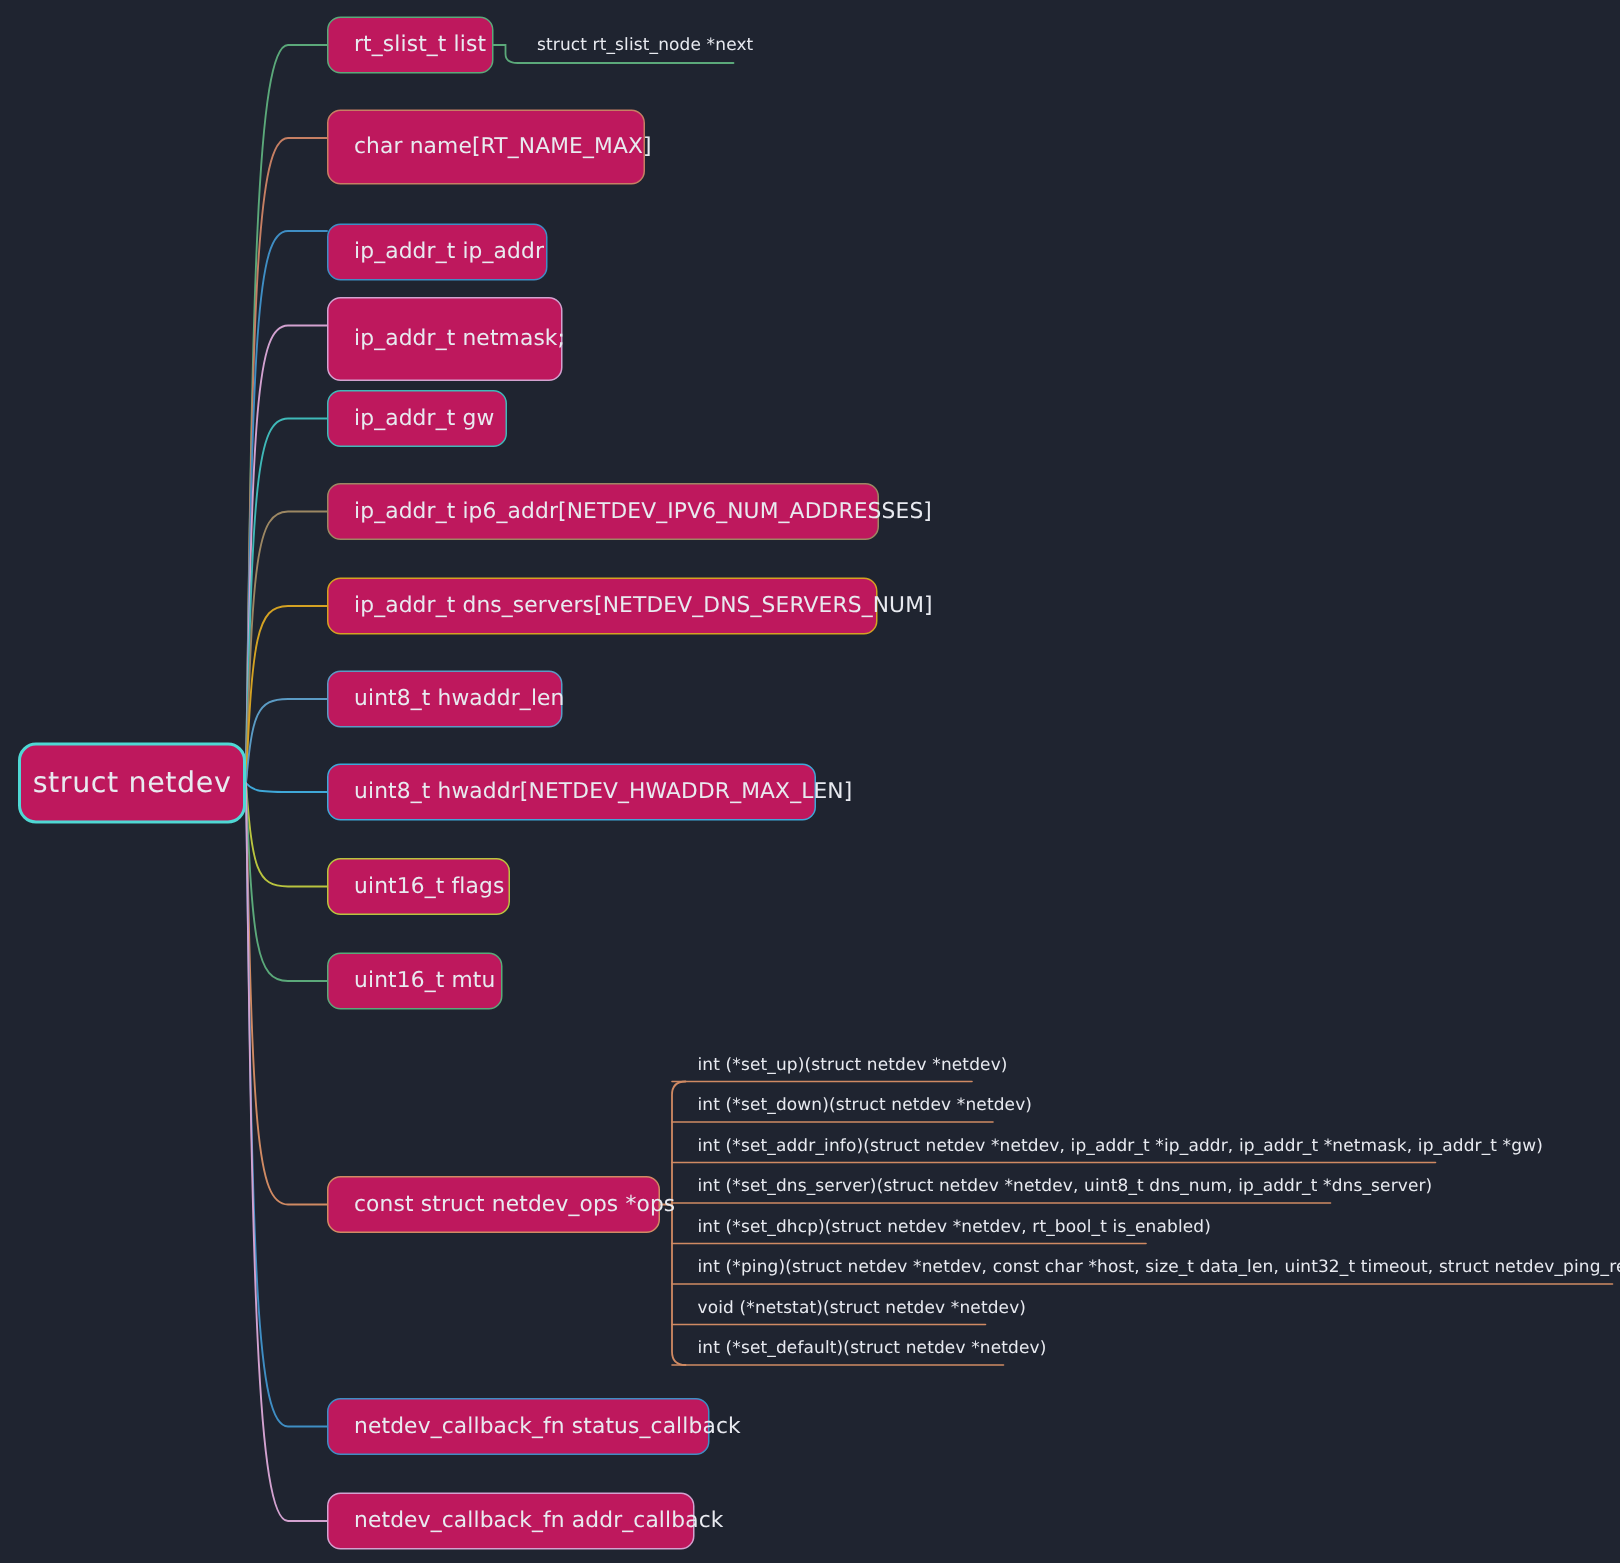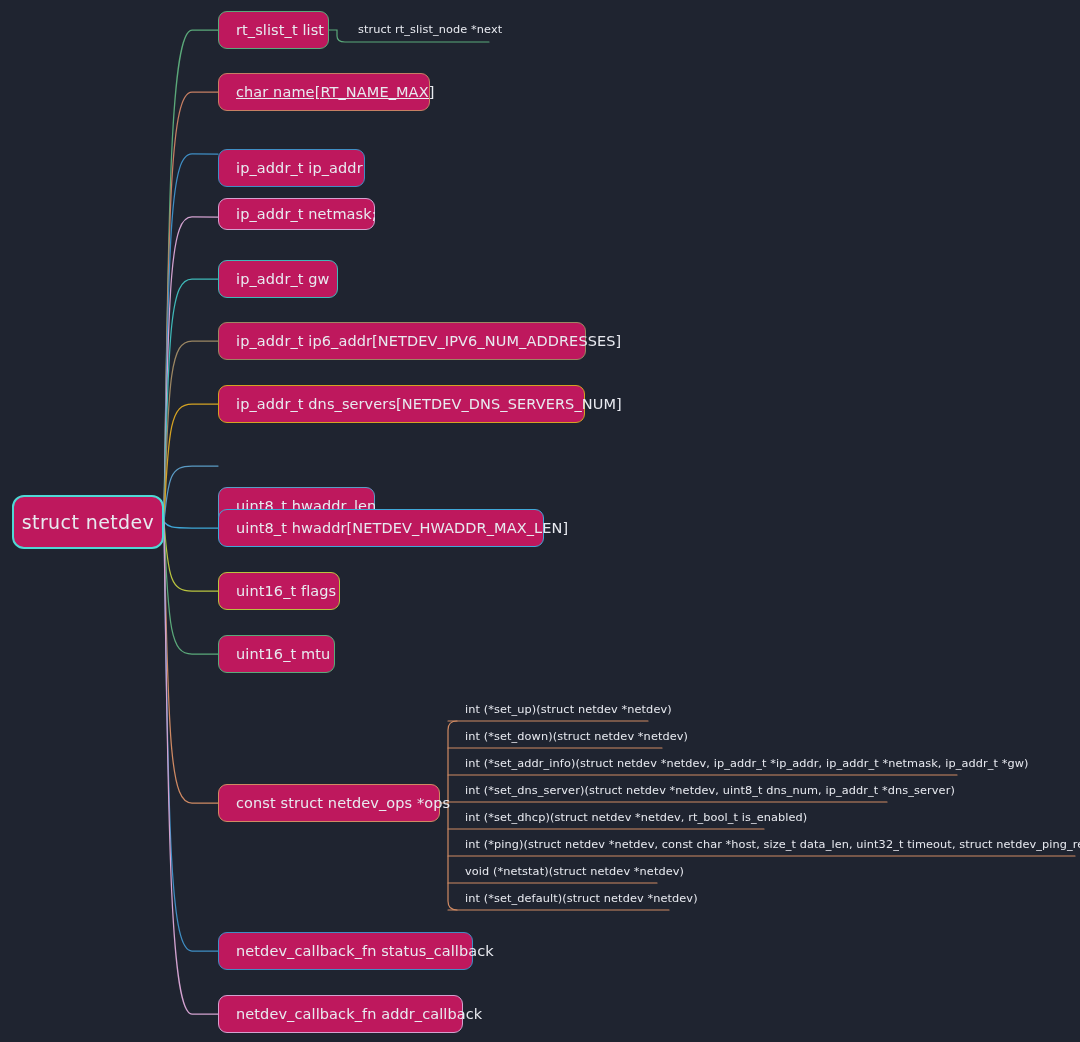--- a/index.html
+++ b/index.html
@@ -102,39 +102,39 @@
   <div id="nodes">
       <div class="node node-root" style="left: 12px; top: 495px; width: 152px; height: 54px; border-color: rgb(79, 216, 212);">
         <span>struct netdev</span>
       </div>
       <div class="node node-lvl1" style="left: 218px; top: 11px; width: 111px; height: 38px; border-color: rgb(91, 169, 122);">
         <span>rt_slist_t list</span>
       </div>
       <div class="leaf" style="left: 350px; top: 16px; width: 139px; height: 26px;">
         <span>struct rt_slist_node *next</span>
       </div>
-      <div class="node node-lvl1" style="left: 218px; top: 73px; width: 212px; height: 38px; border-color: rgb(198, 127, 99); text-decoration: underline;">
+      <div class="node node-lvl1" style="left: 218px; top: 73px; width: 212px; height: 50px; border-color: rgb(198, 127, 99);">
         <span>char name[RT_NAME_MAX]</span>
       </div>
       <div class="node node-lvl1" style="left: 218px; top: 149px; width: 147px; height: 38px; border-color: rgb(63, 142, 196);">
         <span>ip_addr_t ip_addr</span>
       </div>
-      <div class="node node-lvl1" style="left: 218px; top: 198px; width: 157px; height: 32px; border-color: rgb(211, 162, 208);">
+      <div class="node node-lvl1" style="left: 218px; top: 198px; width: 157px; height: 56px; border-color: rgb(211, 162, 208);">
         <span>ip_addr_t netmask;</span>
       </div>
       <div class="node node-lvl1" style="left: 218px; top: 260px; width: 120px; height: 38px; border-color: rgb(63, 185, 184);">
         <span>ip_addr_t gw</span>
       </div>
       <div class="node node-lvl1" style="left: 218px; top: 322px; width: 368px; height: 38px; border-color: rgb(156, 135, 99);">
         <span>ip_addr_t ip6_addr[NETDEV_IPV6_NUM_ADDRESSES]</span>
       </div>
       <div class="node node-lvl1" style="left: 218px; top: 385px; width: 367px; height: 38px; border-color: rgb(212, 162, 35);">
         <span>ip_addr_t dns_servers[NETDEV_DNS_SERVERS_NUM]</span>
       </div>
-      <div class="node node-lvl1" style="left: 218px; top: 447px; width: 157px; height: 38px; border-color: rgb(91, 155, 196); margin-top: 40px;">
+      <div class="node node-lvl1" style="left: 218px; top: 447px; width: 157px; height: 38px; border-color: rgb(91, 155, 196);">
         <span>uint8_t hwaddr_len</span>
       </div>
       <div class="node node-lvl1" style="left: 218px; top: 509px; width: 326px; height: 38px; border-color: rgb(63, 168, 216);">
         <span>uint8_t hwaddr[NETDEV_HWADDR_MAX_LEN]</span>
       </div>
       <div class="node node-lvl1" style="left: 218px; top: 572px; width: 122px; height: 38px; border-color: rgb(185, 196, 63);">
         <span>uint16_t flags</span>
       </div>
       <div class="node node-lvl1" style="left: 218px; top: 635px; width: 117px; height: 38px; border-color: rgb(91, 169, 122);">
         <span>uint16_t mtu</span>

